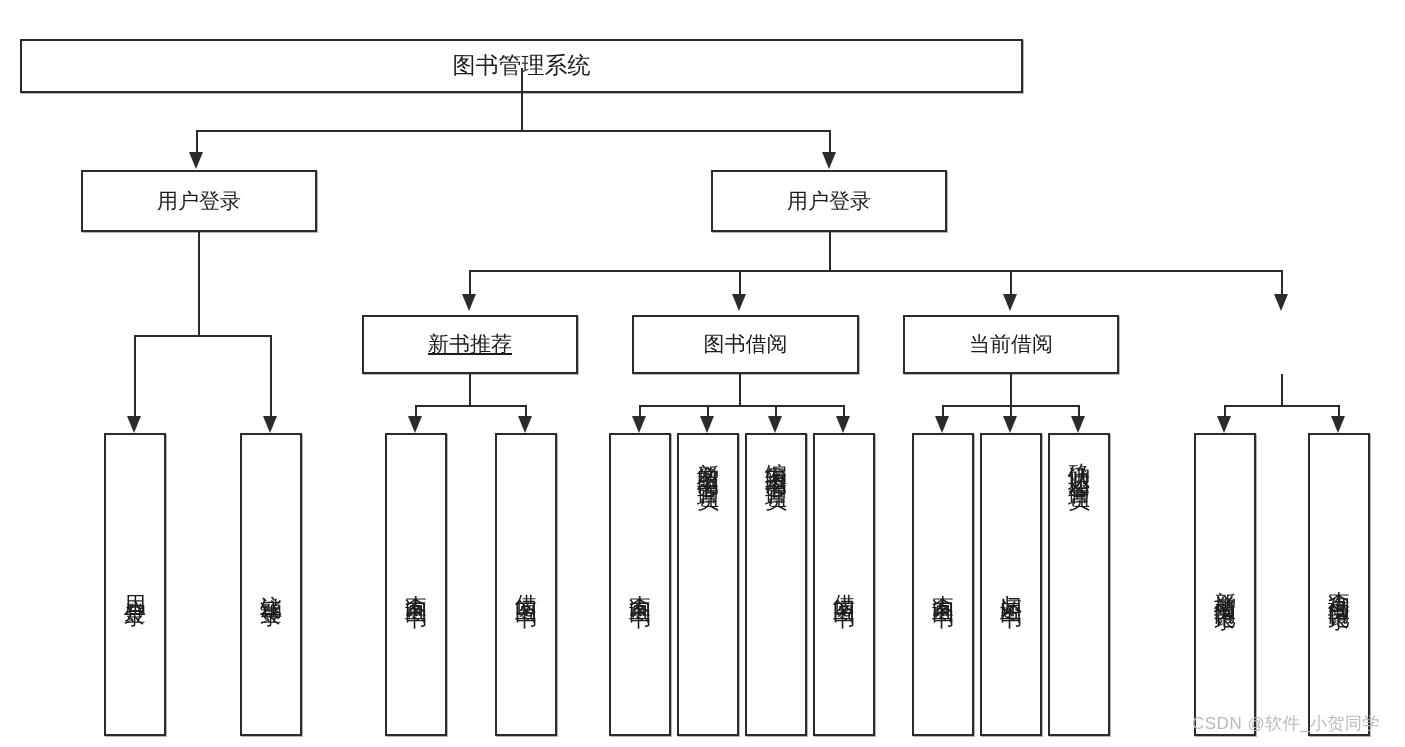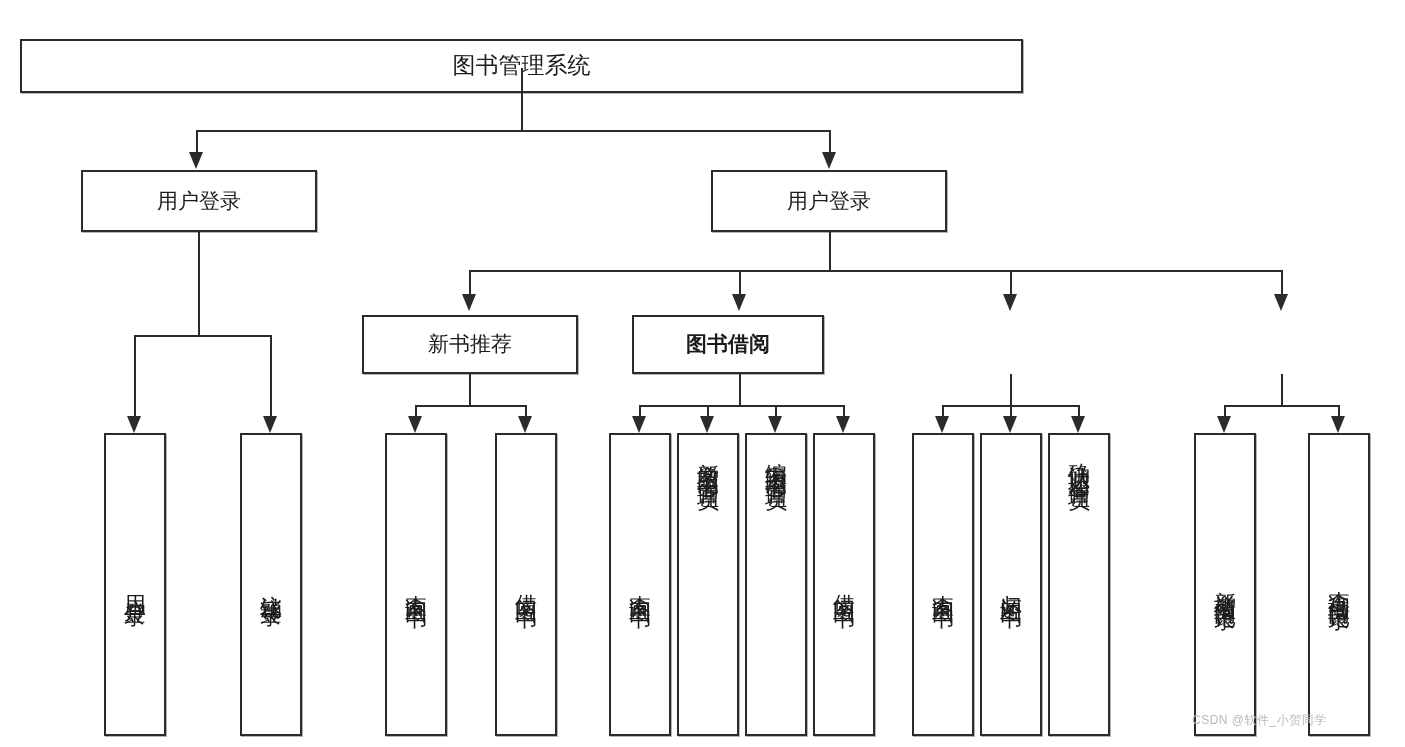--- a/index.html
+++ b/index.html
@@ -71,21 +71,21 @@
     height: 0;
     border-left: 7px solid transparent;
     border-right: 7px solid transparent;
     border-top: 17px solid #2b2b2b;
   }
   
   #watermark {
     position: absolute;
     left: 1192px;
     top: 712px;
-    font-size: 12px;
+    font-size: 17px;
     color: #b9b9b9;
     white-space: nowrap;
     letter-spacing: 0.5px;
   }
 </style>
 </head>
 <body>
 
 <div id="canvas">
 
@@ -121,25 +121,28 @@
   <div class="hline" style="left:469px; top:270px; width:812px;"></div>
   <div class="vline" style="left:469px; top:270px; height:24px;"></div>
   <div class="arrow" style="left:462px; top:294px;"></div>
   <div class="vline" style="left:739px; top:270px; height:24px;"></div>
   <div class="arrow" style="left:732px; top:294px;"></div>
   <div class="vline" style="left:1010px; top:270px; height:24px;"></div>
   <div class="arrow" style="left:1003px; top:294px;"></div>
   <div class="vline" style="left:1281px; top:270px; height:24px;"></div>
   <div class="arrow" style="left:1274px; top:294px;"></div>
 
-  <div class="node mid" style="left:362px; top:315px; width:216px; height:59px;">
+  <div class="node mid" style="left:362px; top:315px; width:216px; height:59px;text-decoration:underline;">
     <span class="label">新书推荐</span>
   </div>
-  <div class="node mid" style="left:632px; top:315px; width:192px; height:59px;font-weight:bold;">
+  <div class="node mid" style="left:632px; top:315px; width:227px; height:59px;">
     <span class="label">图书借阅</span>
+  </div>
+  <div class="node mid" style="left:903px; top:315px; width:216px; height:59px;">
+    <span class="label">当前借阅</span>
   </div>
 
   <div class="vline" style="left:469px; top:374px; height:31px;"></div>
   <div class="hline" style="left:415px; top:405px; width:110px;"></div>
   <div class="vline" style="left:415px; top:405px; height:11px;"></div>
   <div class="arrow" style="left:408px; top:416px;"></div>
   <div class="vline" style="left:525px; top:405px; height:11px;"></div>
   <div class="arrow" style="left:518px; top:416px;"></div>
 
   <div class="vline" style="left:739px; top:374px; height:31px;"></div>

